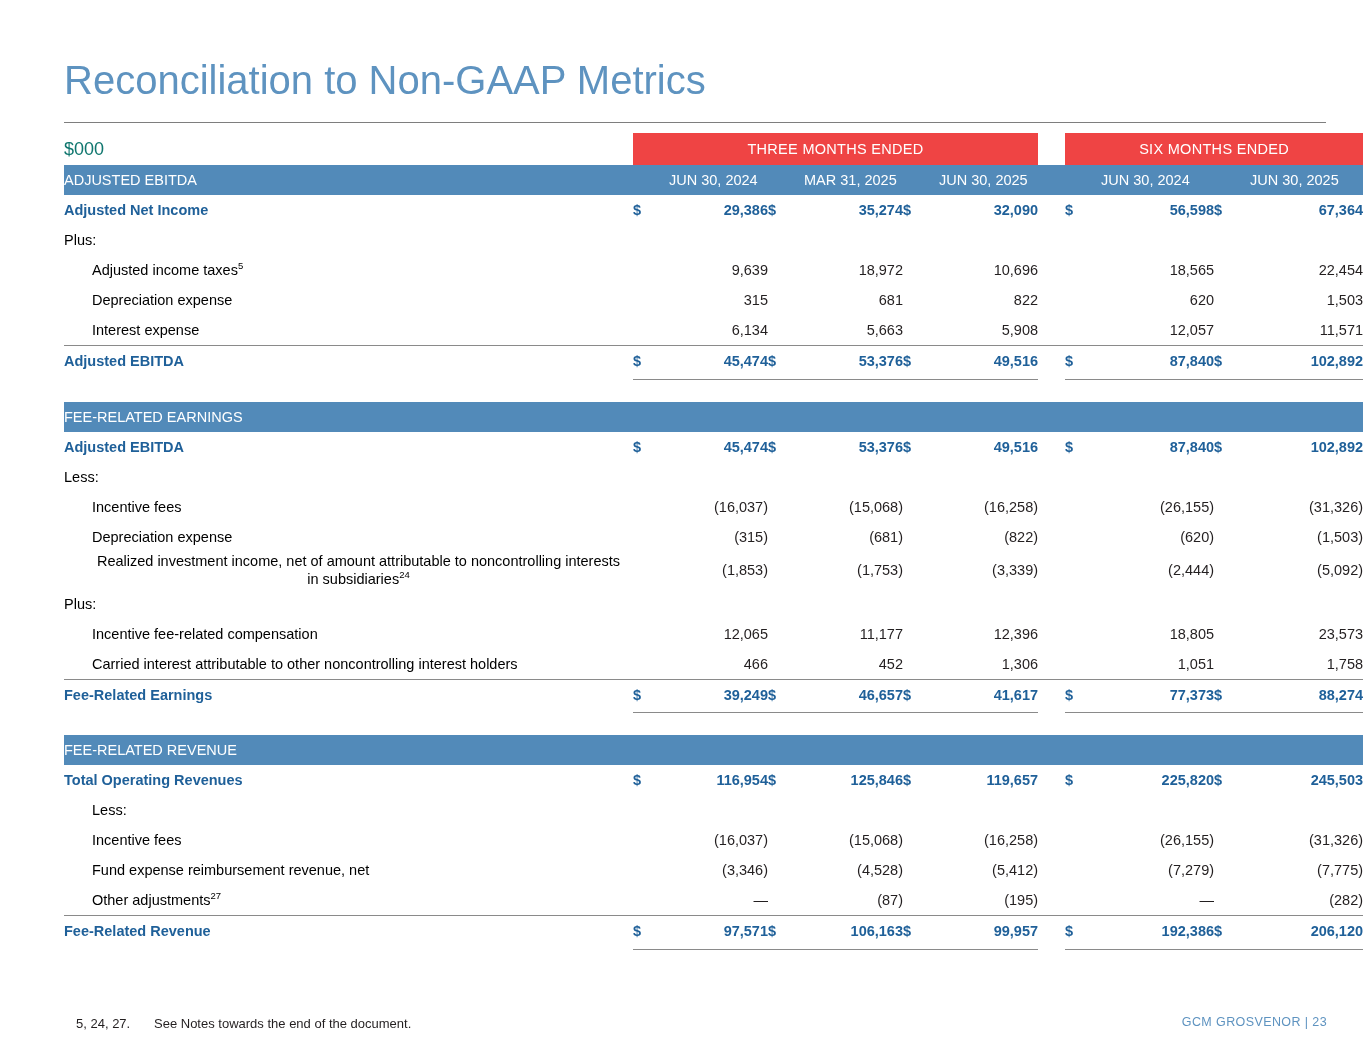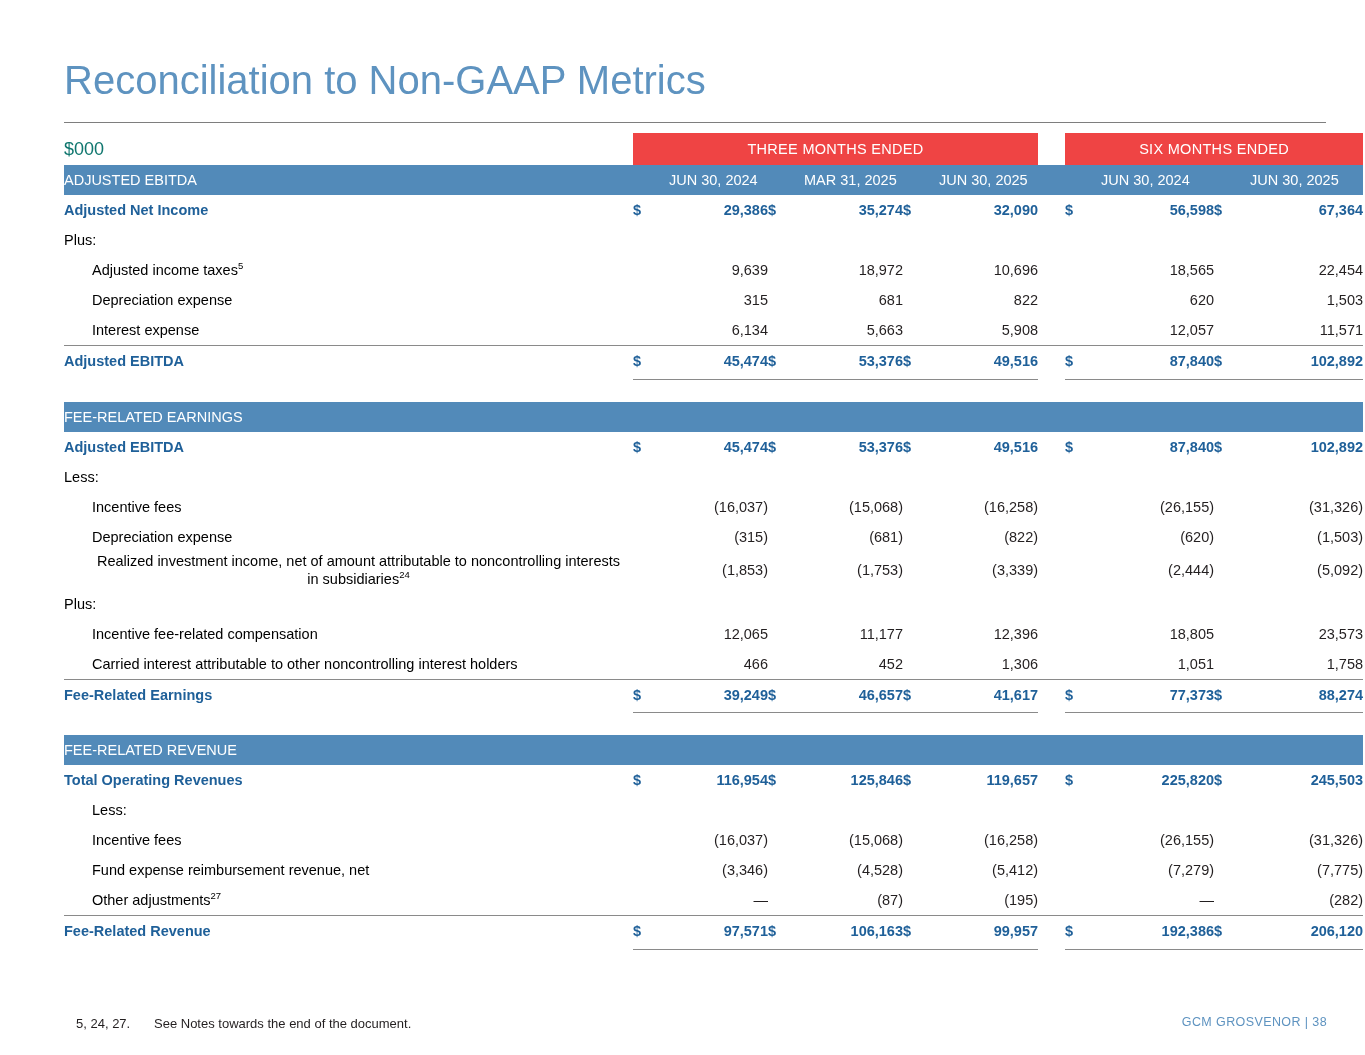--- a/index.html
+++ b/index.html
@@ -569,15 +569,15 @@
           <td></td>
           <td></td>
           <td></td>
         </tr>
       </tbody>
   </table>
 
   <div class="footnote">
     <span class="fn-nums">5, 24, 27.</span><span>See Notes towards the end of the document.</span>
   </div>
-  <div class="brand">GCM GROSVENOR | 38</div>
+  <div class="brand">GCM GROSVENOR | 23</div>
 
 </div>
 
 </body></html>

